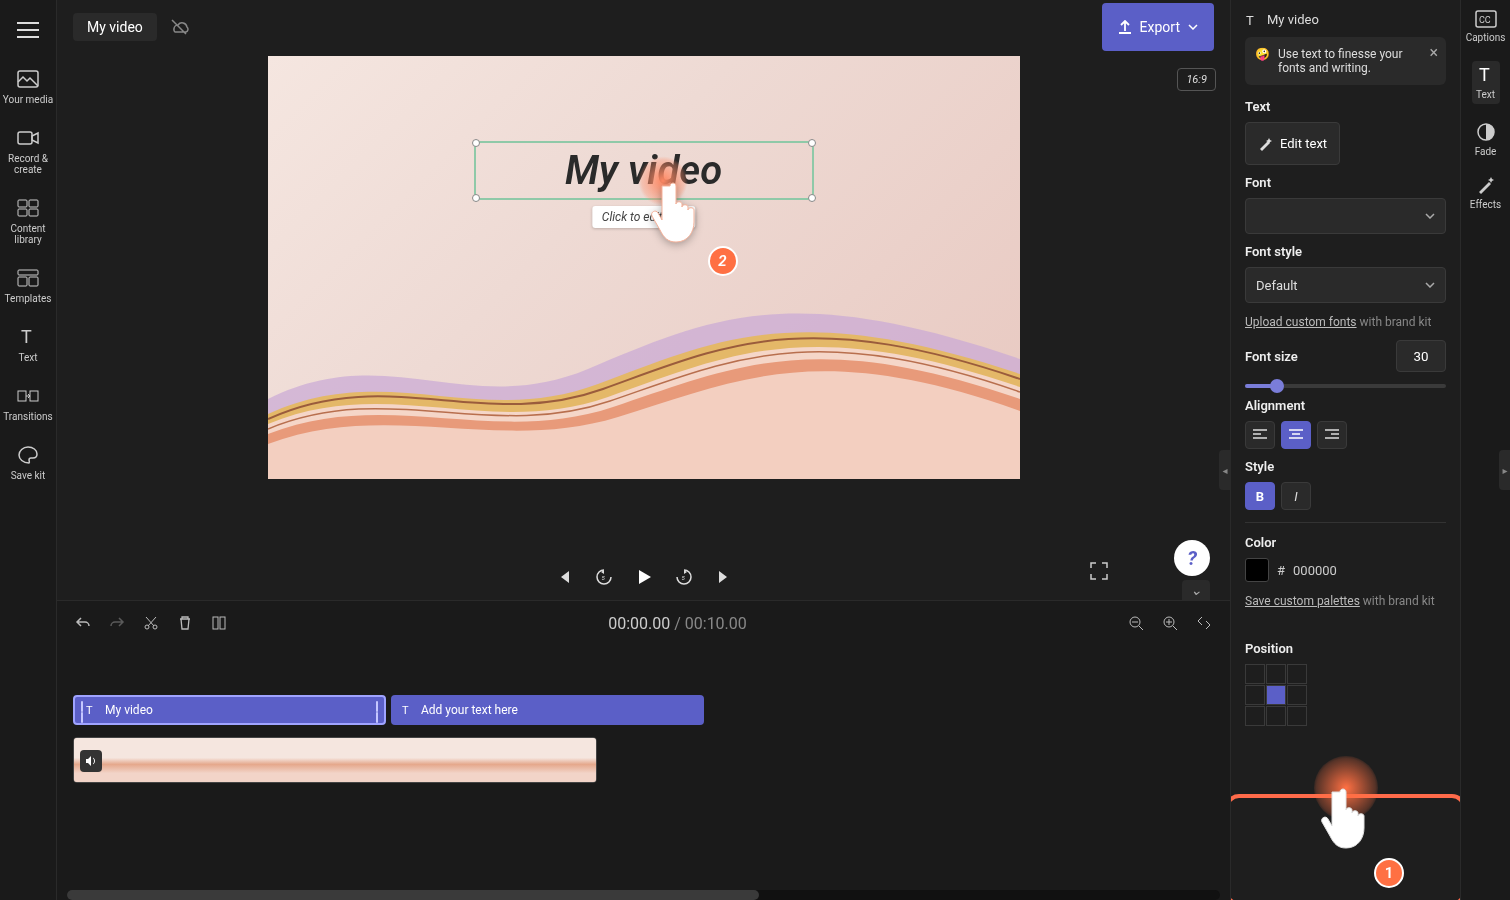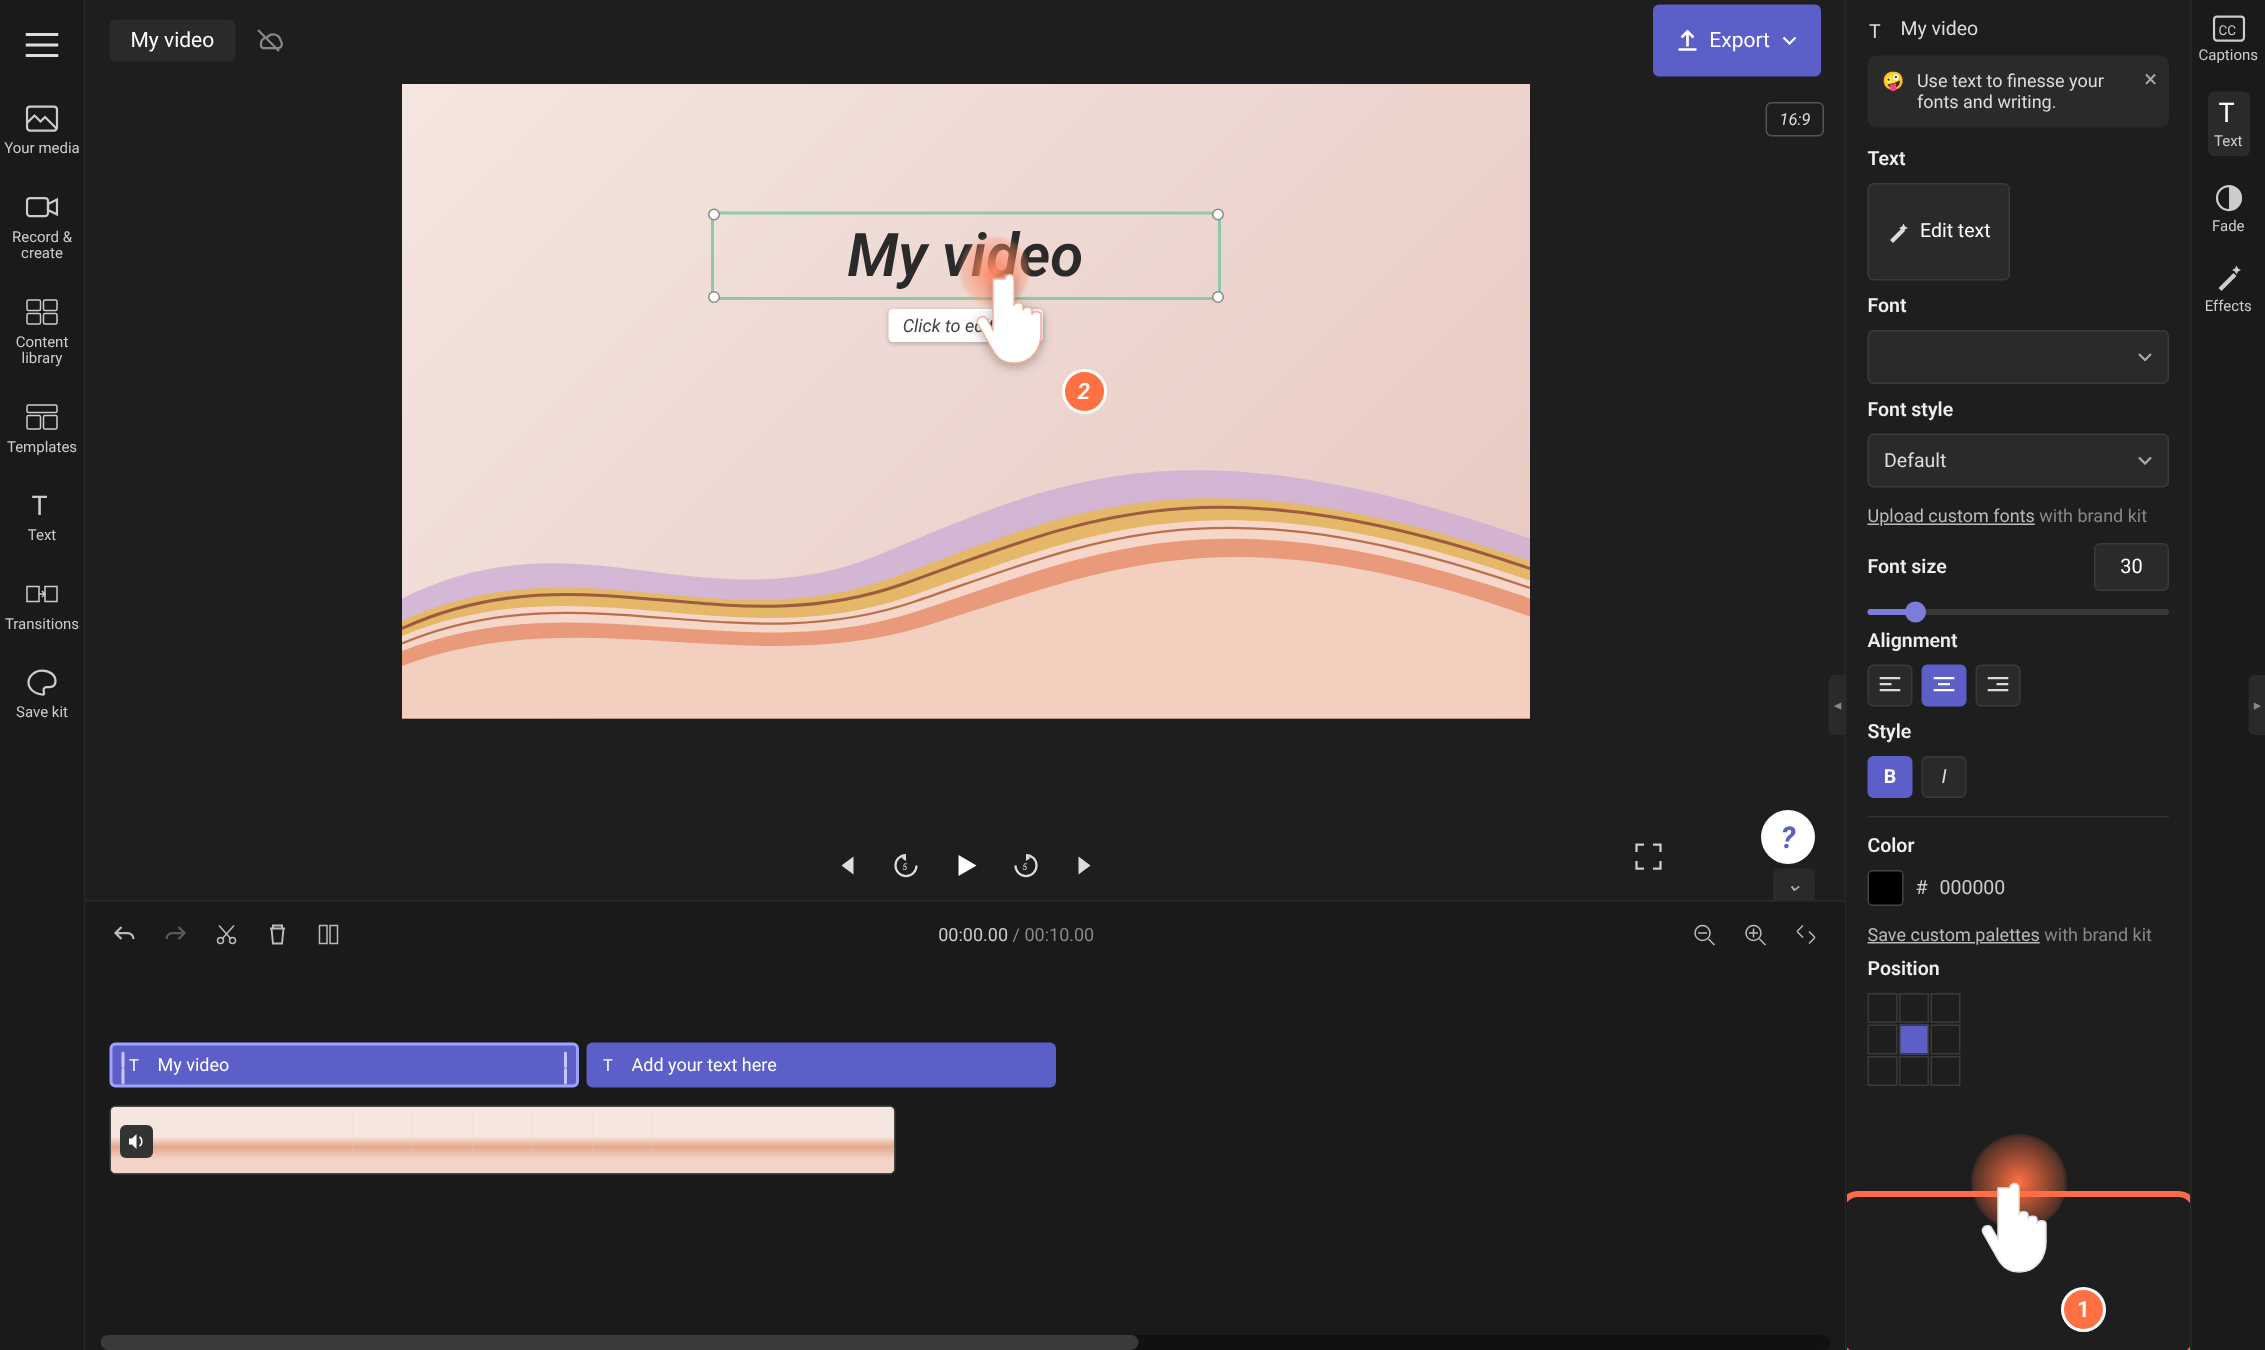--- a/index.html
+++ b/index.html
@@ -32,21 +32,21 @@
 .hand { position: absolute; top: 20px; left: 20px; font-size: 50px; color: #fff; filter: drop-shadow(0 2px 4px rgba(0,0,0,0.3)); }
 .marker-badge { position: absolute; bottom: 0; right: 10px; width: 30px; height: 30px; border-radius: 50%; background: #ff7043; color: #fff; border: 2px solid #fff; display: flex; align-items: center; justify-content: center; font-weight: 600; font-size: 15px; }
 .help-bubble { position: absolute; bottom: 24px; right: 20px; width: 36px; height: 36px; border-radius: 50%; background: #fff; color: #5b5fc7; display: flex; align-items: center; justify-content: center; font-weight: 700; font-size: 20px; cursor: pointer; }
 .collapse-chevron { position: absolute; bottom: 0; right: 20px; color: #aaa; font-size: 14px; cursor: pointer; padding: 2px 8px; background: #2a2a2a; border-radius: 4px 4px 0 0; }
 .playback-bar { position: absolute; bottom: 12px; left: 50%; transform: translateX(-50%); display: flex; align-items: center; gap: 18px; }
 .playback-bar .pb-btn { width: 22px; height: 22px; display: flex; align-items: center; justify-content: center; cursor: pointer; color: #ddd; }
 .fullscreen-btn { position: absolute; bottom: 18px; right: 120px; width: 20px; height: 20px; cursor: pointer; color: #ccc; }
 .timeline-section { height: 300px; background: #1a1a1a; border-top: 1px solid #2a2a2a; display: flex; flex-direction: column; }
 .timeline-toolbar { height: 44px; display: flex; align-items: center; padding: 0 16px; gap: 14px; }
 .tt-btn { width: 20px; height: 20px; cursor: pointer; color: #bbb; display:flex; align-items:center; justify-content:center; }
-.time-readout { flex: 1; text-align: center; font-size: 12px; color: #ccc; }
+.time-readout { flex: 1; text-align: center; font-size: 16px; color: #ccc; }
 .time-readout .total { color: #888; }
 .ruler { height: 26px; position: relative; padding-left: 16px; }
 .ruler .tick { position: absolute; font-size: 11px; color: #888; top: 6px; }
 .ruler .tick::before, .ruler .minor::before { content:""; position:absolute; top:-4px; left:0; width:1px; height:8px; background:#555; }
 .ruler .minor { position:absolute; top:6px; width:1px; height:6px; }
 .playhead { position: absolute; top: 0; left: 16px; width: 12px; height: 14px; background: #fff; clip-path: polygon(0 0, 100% 0, 50% 100%); }
 .playhead-line { position:absolute; left: 21px; top: 0; width: 2px; height: 240px; background: #fff; z-index: 5;}
 .tracks { flex: 1; padding: 50px 16px 0; position: relative; }
 .track-clip { height: 30px; border-radius: 4px; display: flex; align-items: center; padding: 0 10px; gap: 8px; font-size: 12px; color: #fff; position: relative; margin-bottom: 8px; }
 .text-clip-1 { background: #5b5fc7; width: 313px; border: 2px solid #9fa3ff; }
@@ -58,21 +58,21 @@
 .video-clip .thumbs { position:absolute; inset:0; display:flex; }
 .video-clip .thumbs div { flex:1; background: linear-gradient(180deg,#f5e6df 0%,#f5e6df 45%,#e5a88c 60%,#f2d4c8 80%); }
 .mute-badge { position: absolute; left: 6px; top: 12px; width: 22px; height: 22px; background: #333; border-radius: 4px; display: flex; align-items: center; justify-content: center; color: #fff; font-size: 11px; }
 .hscroll { height: 10px; background: #111; position: relative; margin: 0 10px; border-radius: 5px; }
 .hscroll .thumb { position: absolute; left: 0; width: 60%; height: 100%; background: #3a3a3a; border-radius: 5px; }
 .right-panel { width: 230px; background: #1e1e1e; border-left: 1px solid #2a2a2a; padding: 12px 14px; overflow-y: auto; position: relative; }
 .rp-header { display: flex; align-items: center; gap: 8px; font-size: 13px; color: #ddd; margin-bottom: 10px; }
 .tip-card { background: #2a2a2a; border-radius: 6px; padding: 10px 30px 10px 10px; font-size: 12px; color: #ddd; display: flex; gap: 8px; position: relative; margin-bottom: 14px; }
 .tip-card .close { position: absolute; top: 6px; right: 8px; cursor: pointer; color: #aaa; font-size: 16px; }
 .section-label { font-size: 13px; color: #eee; font-weight: 600; margin: 10px 0 8px; }
-.edit-text-btn { background: #2a2a2a; border: 1px solid #3a3a3a; padding: 24px 12px; border-radius: 4px; display: inline-flex; align-items: center; gap: 8px; font-size: 13px; cursor: pointer; color:#fff; }
+.edit-text-btn { background: #2a2a2a; border: 1px solid #3a3a3a; padding: 13px 12px; border-radius: 4px; display: inline-flex; align-items: center; gap: 8px; font-size: 13px; cursor: pointer; color:#fff; }
 .select-box { background: #2a2a2a; border: 1px solid #3a3a3a; border-radius: 4px; height: 36px; display: flex; align-items: center; justify-content: space-between; padding: 0 10px; font-size: 13px; cursor: pointer; color:#ddd; }
 .link-text { color: #bbb; font-size: 12px; text-decoration: underline; cursor: pointer; }
 .link-suffix { color: #888; font-size: 12px; }
 .size-row { display: flex; align-items: center; justify-content: space-between; }
 .size-input { width: 50px; height: 32px; background: #2a2a2a; border: 1px solid #3a3a3a; border-radius: 4px; text-align: center; color: #fff; }
 .slider { width: 100%; height: 4px; background: #3a3a3a; border-radius: 2px; position: relative; margin: 12px 0 4px; }
 .slider .fill { position: absolute; left: 0; height: 100%; background: #7a7dd9; width: 16%; border-radius: 2px;}
 .slider .knob { position: absolute; top: -5px; left: 16%; width: 14px; height: 14px; background: #7a7dd9; border-radius: 50%; transform: translateX(-50%); }
 .btn-group { display: flex; gap: 6px; }
 .icon-btn { width: 30px; height: 28px; background: #2a2a2a; border: 1px solid #3a3a3a; border-radius: 4px; display: flex; align-items: center; justify-content: center; cursor: pointer; color:#ddd; font-size: 13px;}
@@ -452,21 +452,21 @@
     <div class="color-row">
       <div class="color-swatch"></div>
       <span class="color-code">#</span>
         <span class="color-code">000000</span>
     </div>
     <div style="margin-top:8px">
       <span class="link-text">Save custom palettes</span><span class="link-suffix"> with brand kit</span>
     </div>
 
     <div class="position-highlight" style="left:-6px; right:-6px; bottom:-6px; height:112px;"></div>
-    <div class="section-label" style="margin-top:8px">Position</div>
+    <div class="section-label" style="margin-top:32px">Position</div>
     <div class="pos-grid">
       <div class="pos-cell"></div>
       <div class="pos-cell"></div>
       <div class="pos-cell"></div>
       <div class="pos-cell"></div>
       <div class="pos-cell active"></div>
       <div class="pos-cell"></div>
       <div class="pos-cell"></div>
       <div class="pos-cell"></div>
       <div class="pos-cell"></div>

